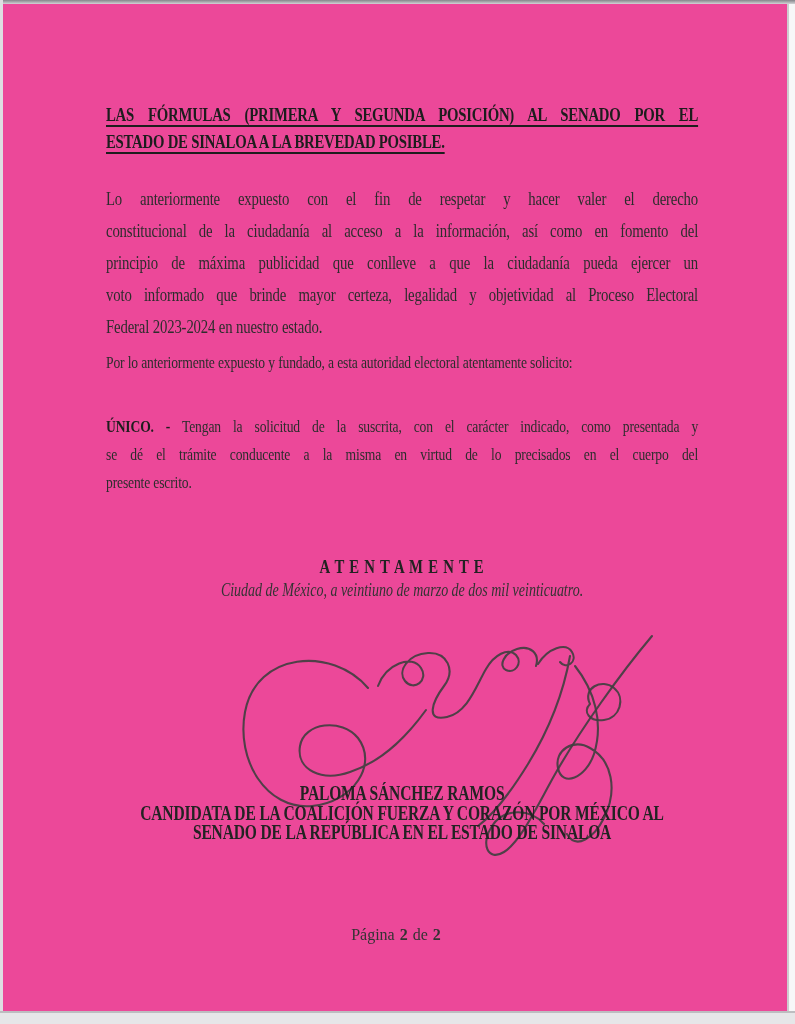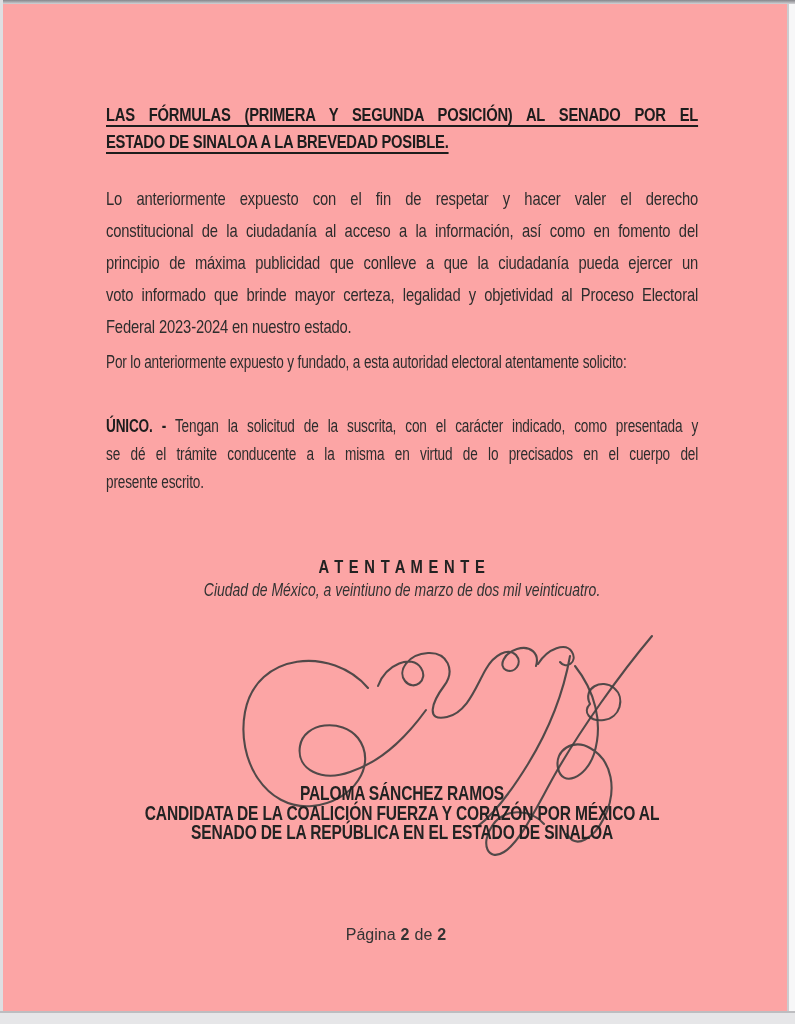--- a/index.html
+++ b/index.html
@@ -1,21 +1,21 @@
 <!DOCTYPE html>
 <html><head>
 <meta charset="utf-8">
 <style>
   html,body{margin:0;padding:0;background:#e9e9eb;}
   .page{
     position:relative;
     width:795px;height:1024px;
-    background:#fca5a5;
+    background:#ec4899;
     overflow:hidden;
-    font-family:Liberation Sans, sans-serif;
+    font-family:Liberation Serif, serif;
     color:#2d2d2d;
   }
   
   .edge-top{position:absolute;top:0;left:0;right:0;height:4px;
     background:linear-gradient(180deg,#85858a,#d3d3d6);}
   .edge-left{position:absolute;top:0;left:0;bottom:0;width:3px;background:#dedee1;}
   .edge-right-line{position:absolute;top:4px;right:6px;bottom:11px;width:2px;background:#cccccf;}
   .edge-right-outer{position:absolute;top:4px;right:0;bottom:0;width:6px;background:#f7f7f8;}
   .edge-bottom{position:absolute;left:0;right:0;bottom:0;height:11px;
     background:#e6e6e8;border-top:2px solid #bdbdc0;}

